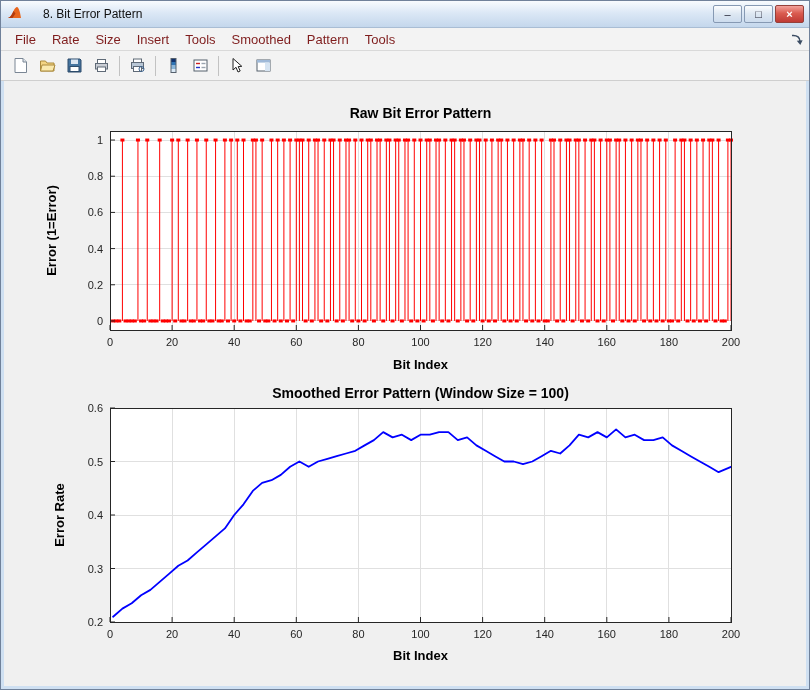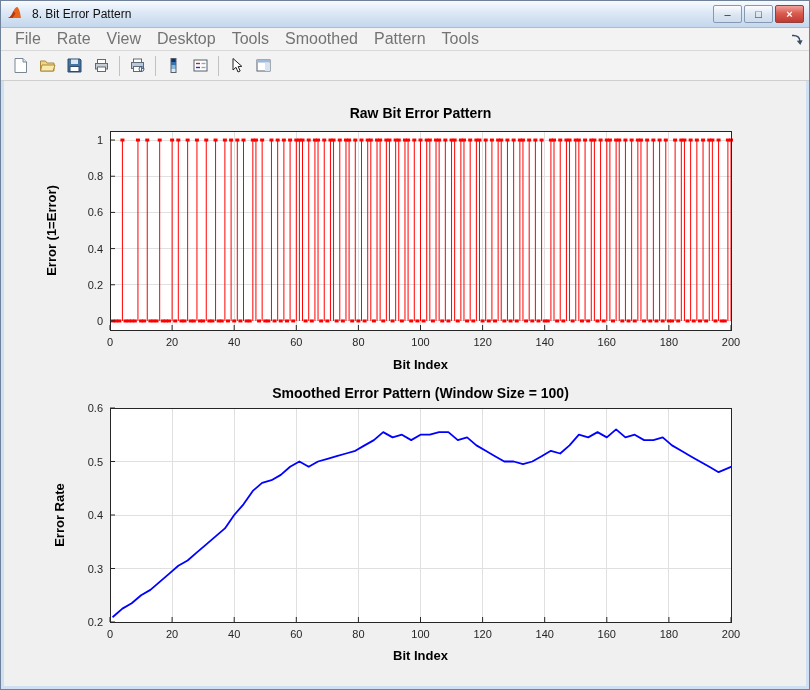--- a/index.html
+++ b/index.html
@@ -1,25 +1,25 @@
 <!DOCTYPE html>
 <html><head>
 <meta charset="utf-8">
 <style>
   html,body{margin:0;padding:0;background:#ffffff;font-family:"Liberation Sans",sans-serif;}
   .window{position:relative;width:808px;height:688px;border:1px solid #70819a;background:#cfe0f2;overflow:hidden;}
   
   .titlebar{height:26px;background:linear-gradient(#f8fbfe,#dce8f6 45%,#c4d7ec);border-bottom:1px solid #a9bdd4;display:flex;align-items:center;padding:0 6px;position:relative;}
-  .title-text{font-size:12px;color:#101010;margin-left:10px;}
+  .title-text{font-size:12px;color:#101010;margin-left:21px;}
   .win-buttons{position:absolute;top:4px;right:5px;display:flex;gap:2px;}
   .win-btn{width:27px;height:16px;border:1px solid #8699b3;border-radius:2px;background:linear-gradient(#fcfdfe,#dde7f2 50%,#cddcee);display:flex;align-items:center;justify-content:center;font-size:11px;line-height:1;color:#223;}
   .win-btn.close{background:linear-gradient(#f2a29c,#da5c50 45%,#bf3a34);border-color:#94403a;color:#fff;font-weight:bold;}
   
   .menubar{height:22px;background:#f3f3f3;border-bottom:1px solid #d9d9d9;display:flex;align-items:center;padding:0 6px;position:relative;}
-  .menu-item{font-size:16px;color:#737373;padding:2px 8px;cursor:default;text-align:center;}
+  .menu-item{font-size:13px;color:#7f1d1d;padding:2px 8px;cursor:default;text-align:center;}
   .dock-arrow{position:absolute;right:6px;top:4px;}
   
   .toolbar{height:29px;background:#f3f3f3;border-bottom:1px solid #cfcfcf;display:flex;align-items:center;padding:0 6px;}
   .tbtn{width:23px;height:23px;display:flex;align-items:center;justify-content:center;margin:0 1px;border:1px solid transparent;border-radius:2px;}
   .tsep{width:1px;height:20px;background:#c2c2c2;margin:0 4px;}
   
   .figure{position:absolute;left:3px;top:80px;width:802px;height:605px;background:#f0f0f0;}
   .chart-svg{position:absolute;left:0;display:block;}
   #chart-0{top:14px;}
   #chart-1{top:304px;}
@@ -40,22 +40,22 @@
     <div class="win-buttons">
       <div class="win-btn">–</div>
       <div class="win-btn">□</div>
       <div class="win-btn close">×</div>
     </div>
   </div>
 
   <div class="menubar">
     <span class="menu-item">File</span>
     <span class="menu-item">Rate</span>
-    <span class="menu-item">View</span>
-    <span class="menu-item">Desktop</span>
+    <span class="menu-item">Size</span>
+    <span class="menu-item">Insert</span>
     <span class="menu-item">Tools</span>
     <span class="menu-item">Smoothed</span>
     <span class="menu-item">Pattern</span>
     <span class="menu-item">Tools</span>
     <span class="dock-arrow">
       <svg width="13" height="13" viewBox="0 0 13 13">
         <path d="M2 2.5 C7.5 2 10 4.5 10 8.5" fill="none" stroke="#3b4c63" stroke-width="1.5"></path>
         <path d="M6.8 7.8 L10.3 12 L12.6 7.2 Z" fill="#3b4c63"></path>
       </svg>
     </span>

